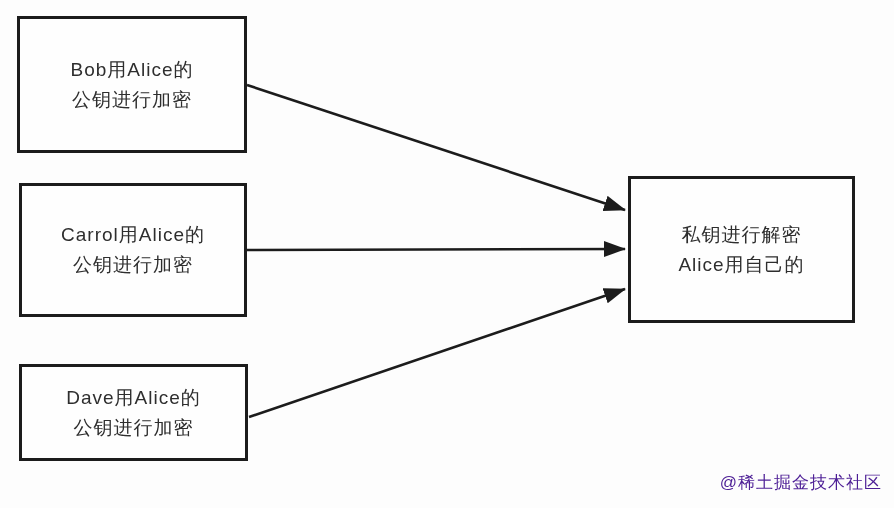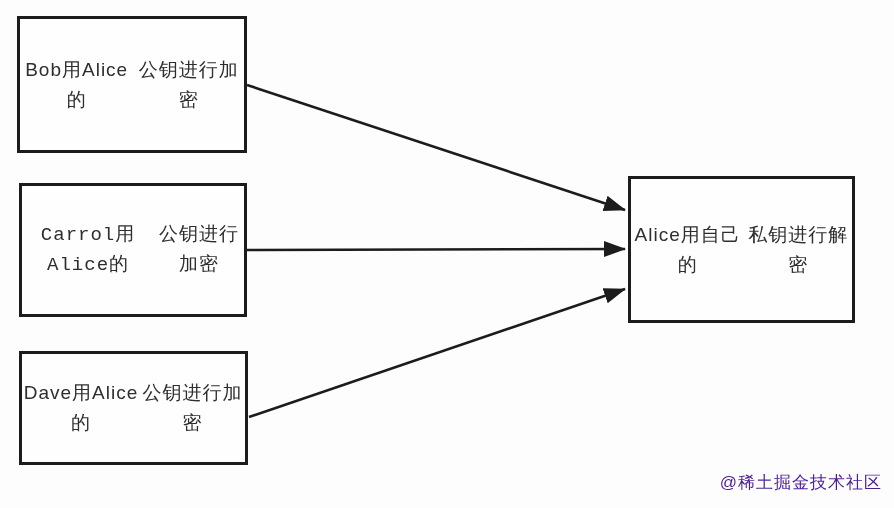--- a/index.html
+++ b/index.html
@@ -14,31 +14,32 @@
     background: #fdfdfd;
     overflow: hidden;
     font-family: "Liberation Sans", "DejaVu Sans", sans-serif;
   }
   .node {
     position: absolute;
     box-sizing: border-box;
     border: 3px solid #1c1c1c;
     background: #fefefe;
     display: flex;
+    flex-direction: column;
     align-items: center;
     justify-content: center;
     text-align: center;
     color: #2e2e2e;
     font-size: 19px;
     line-height: 30px;
     letter-spacing: 1px;
   }
   #node-bob    { left: 17px;  top: 16px;  width: 230px; height: 137px; }
-  #node-carrol { left: 19px;  top: 183px; width: 228px; height: 134px; font-family: Liberation Mono, monospace; }
-  #node-dave   { left: 19px;  top: 351px; width: 229px; height: 114px; }
+  #node-carrol { left: 19px;  top: 183px; width: 228px; height: 134px; }
+  #node-dave   { left: 19px;  top: 364px; width: 229px; height: 97px; }
   #node-alice  { left: 628px; top: 176px; width: 227px; height: 147px; }
   #arrow-layer {
     position: absolute;
     left: 0; top: 0;
     width: 894px;
     height: 508px;
     pointer-events: none;
   }
   #arrow-layer line {
     stroke: #1c1c1c;
@@ -78,19 +79,19 @@
     <span>Carrol用Alice的</span>
     <span>公钥进行加密</span>
   </div>
 
   <div class="node" id="node-dave">
     <span>Dave用Alice的</span>
     <span>公钥进行加密</span>
   </div>
 
   <div class="node" id="node-alice">
+    <span>私钥进行解密</span>
     <span>Alice用自己的</span>
-    <span>私钥进行解密</span>
   </div>
 
   <div id="watermark">@稀土掘金技术社区</div>
 
 </div>
 
 </body></html>

